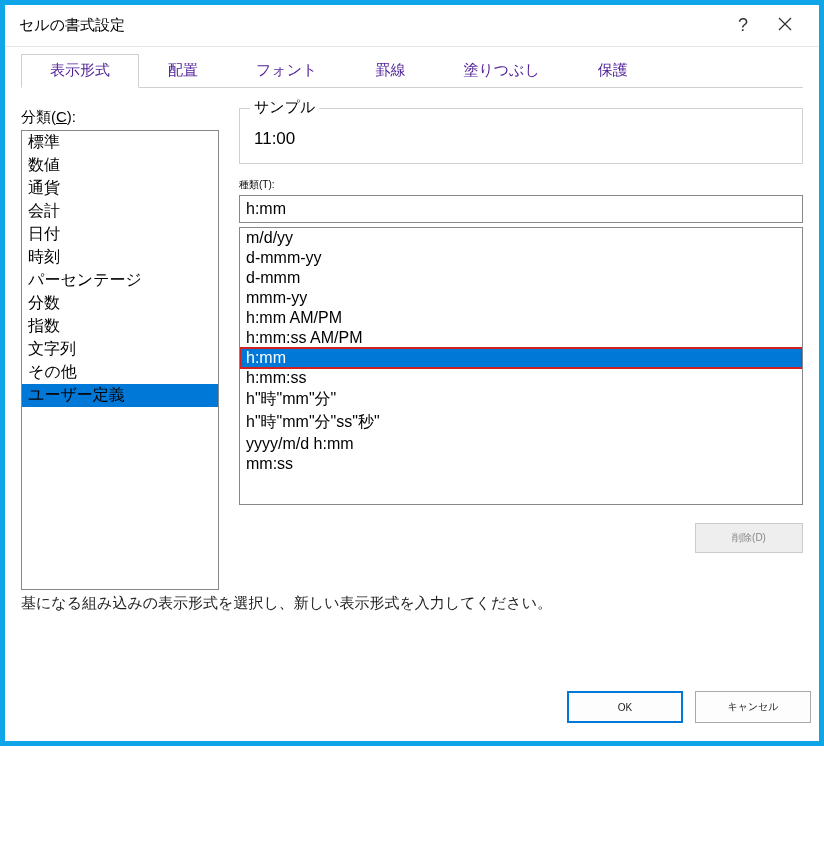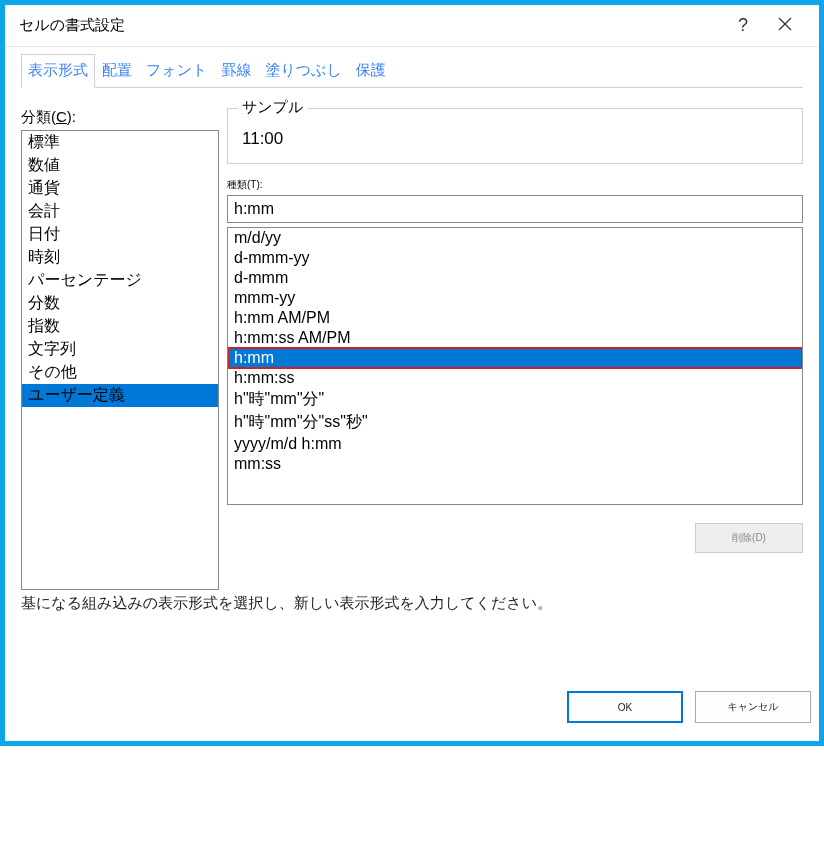--- a/index.html
+++ b/index.html
@@ -34,39 +34,39 @@
   position: relative;
 }
 
 .tabs {
   display: flex;
   border-bottom: 1px solid #d0d0d0;
   height: 35px;
   position: relative;
 }
 .tab {
-  padding: 6px 6px;
-  font-size: 15px;
-  color: #3b82f6;
+  padding: 6px 28px;
+  font-size: 15px;
+  color: #4c1d95;
   cursor: default;
   position: relative;
   top: 1px;
   border: 1px solid transparent;
   border-bottom: none;
 }
 .tab.active {
   border: 1px solid #d0d0d0;
   border-bottom: 1px solid #fff;
   background: #fff;
 }
 
 .content-row {
   display: flex;
   margin-top: 20px;
-  gap: 8px;
+  gap: 20px;
 }
 
 .left-col { width: 198px; }
 .label-row { margin-bottom: 3px; font-size: 15px; }
 .label-row .ul { text-decoration: underline; }
 
 .category-list {
   border: 1px solid #888;
   height: 460px;
   overflow-y: scroll;

